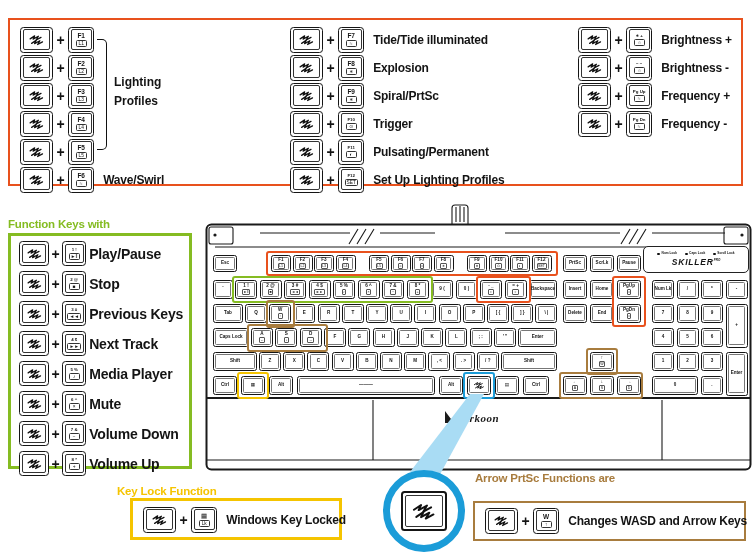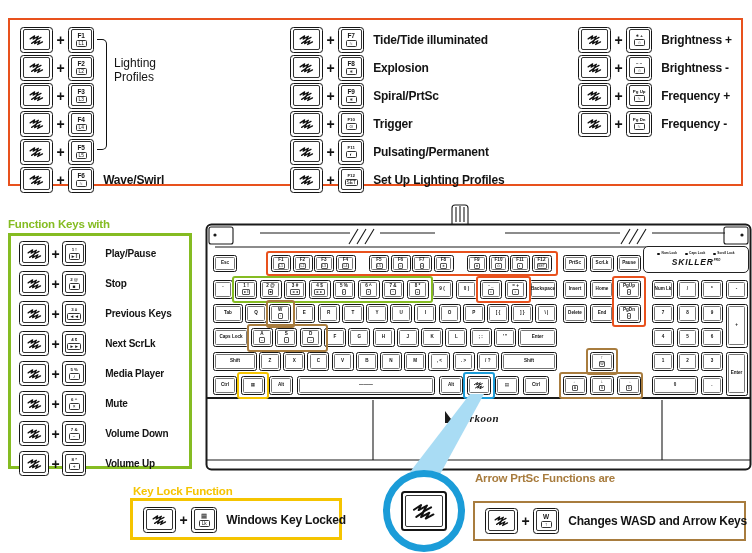--- a/index.html
+++ b/index.html
@@ -29,25 +29,25 @@
   .logo-glyph{width:17px;height:12px}
   .plus{font-weight:bold;font-size:14px;margin:0 3.5px;flex:none}
   .ktop{font-size:6.5px;font-weight:bold;line-height:7px;white-space:pre;z-index:1}
   .ktop.long{font-size:4.4px;line-height:5px}
   .ksub{min-width:11px;height:7.5px;border:0.8px solid #333;border-radius:1.5px;font-size:4.8px;
         line-height:6px;text-align:center;margin-top:1px;padding:0 1px;z-index:1}
   .combo-label{font-size:12px;font-weight:bold;margin-left:9px;white-space:nowrap;letter-spacing:-0.2px}
   .tight .ckey{width:24px;height:25px}
   .tight .fnkey{width:30px}
   .tight .plus{margin:0 2.5px}
-  .tight .combo-label{font-size:10px;margin-left:19px}
+  .tight .combo-label{font-size:14px;margin-left:3px}
   .bracket{position:absolute;left:87px;top:19px;width:10px;height:111px;
            border-top:1.5px solid #111;border-right:1.5px solid #111;border-bottom:1.5px solid #111;
            border-radius:0 5px 5px 0}
-  .bracket-label{position:absolute;left:104px;top:36px;width:56px;font-size:12px;font-weight:normal;line-height:14px}
+  .bracket-label{position:absolute;left:104px;top:53px;width:56px;font-size:12px;font-weight:bold;line-height:19px}
   
   .keyboard{position:absolute;left:205px;top:210px;width:547px;height:272px;z-index:1}
   .chassis{position:absolute;left:0;top:-8px;width:547px;height:280px;overflow:visible}
   .wrist-text{font-family:"Liberation Serif",serif;font-style:italic;font-weight:bold;font-size:11px;fill:#1a1a1a;letter-spacing:0.5px}
   .kb-key{position:absolute;border:1.1px solid #161616;border-radius:2.5px;background:#fff;overflow:hidden;
           display:flex;flex-direction:column;align-items:center;justify-content:center}
   .kb-key::before{content:"";position:absolute;inset:1.2px;border:0.6px solid #777;border-radius:1.5px;pointer-events:none}
   .kt{font-size:4.6px;font-weight:bold;line-height:4.8px;text-align:center;white-space:pre-line;z-index:1}
   .ks{font-size:3.6px;line-height:4px;border:0.5px solid #555;padding:0 0.5px;margin-top:0.5px;border-radius:1px;z-index:1}
   .kb-key .logo-glyph{width:12px;height:9px}
@@ -343,21 +343,21 @@
           <div class="ckey fnkey">
             <svg viewBox="0 0 22 16" class="logo-glyph">
               <use href="#sklogo"></use>
             </svg>
           </div>
           <div class="plus">+</div>
           <div class="ckey key2">
             <div class="ktop long">4 $</div>
             <div class="ksub">►►</div>
           </div>
-          <div class="combo-label">Next ScrLk</div>
+          <div class="combo-label">Next Track</div>
         </div>
         <div class="combo-row">
           <div class="ckey fnkey">
             <svg viewBox="0 0 22 16" class="logo-glyph">
               <use href="#sklogo"></use>
             </svg>
           </div>
           <div class="plus">+</div>
           <div class="ckey key2">
             <div class="ktop long">5 %</div>
@@ -801,21 +801,21 @@
           </div>
           <div class="ind">
             <i></i>
             <span>Scroll Lock</span>
           </div>
         </div>
       <div class="brand"><span>SKILLER</span><sup>PRO</sup></div>
     </div>
   </div>
 
-  <div class="sec-title t-yellow" style="left:133px;top:485px">Key Lock Function</div>
+  <div class="sec-title t-yellow" style="left:117px;top:485px">Key Lock Function</div>
   <div class="box box-kl">
     <div class="col" style="left:10px;top:5px">
         <div class="combo-row">
           <div class="ckey fnkey">
             <svg viewBox="0 0 22 16" class="logo-glyph">
               <use href="#sklogo"></use>
             </svg>
           </div>
           <div class="plus">+</div>
           <div class="ckey key2">

